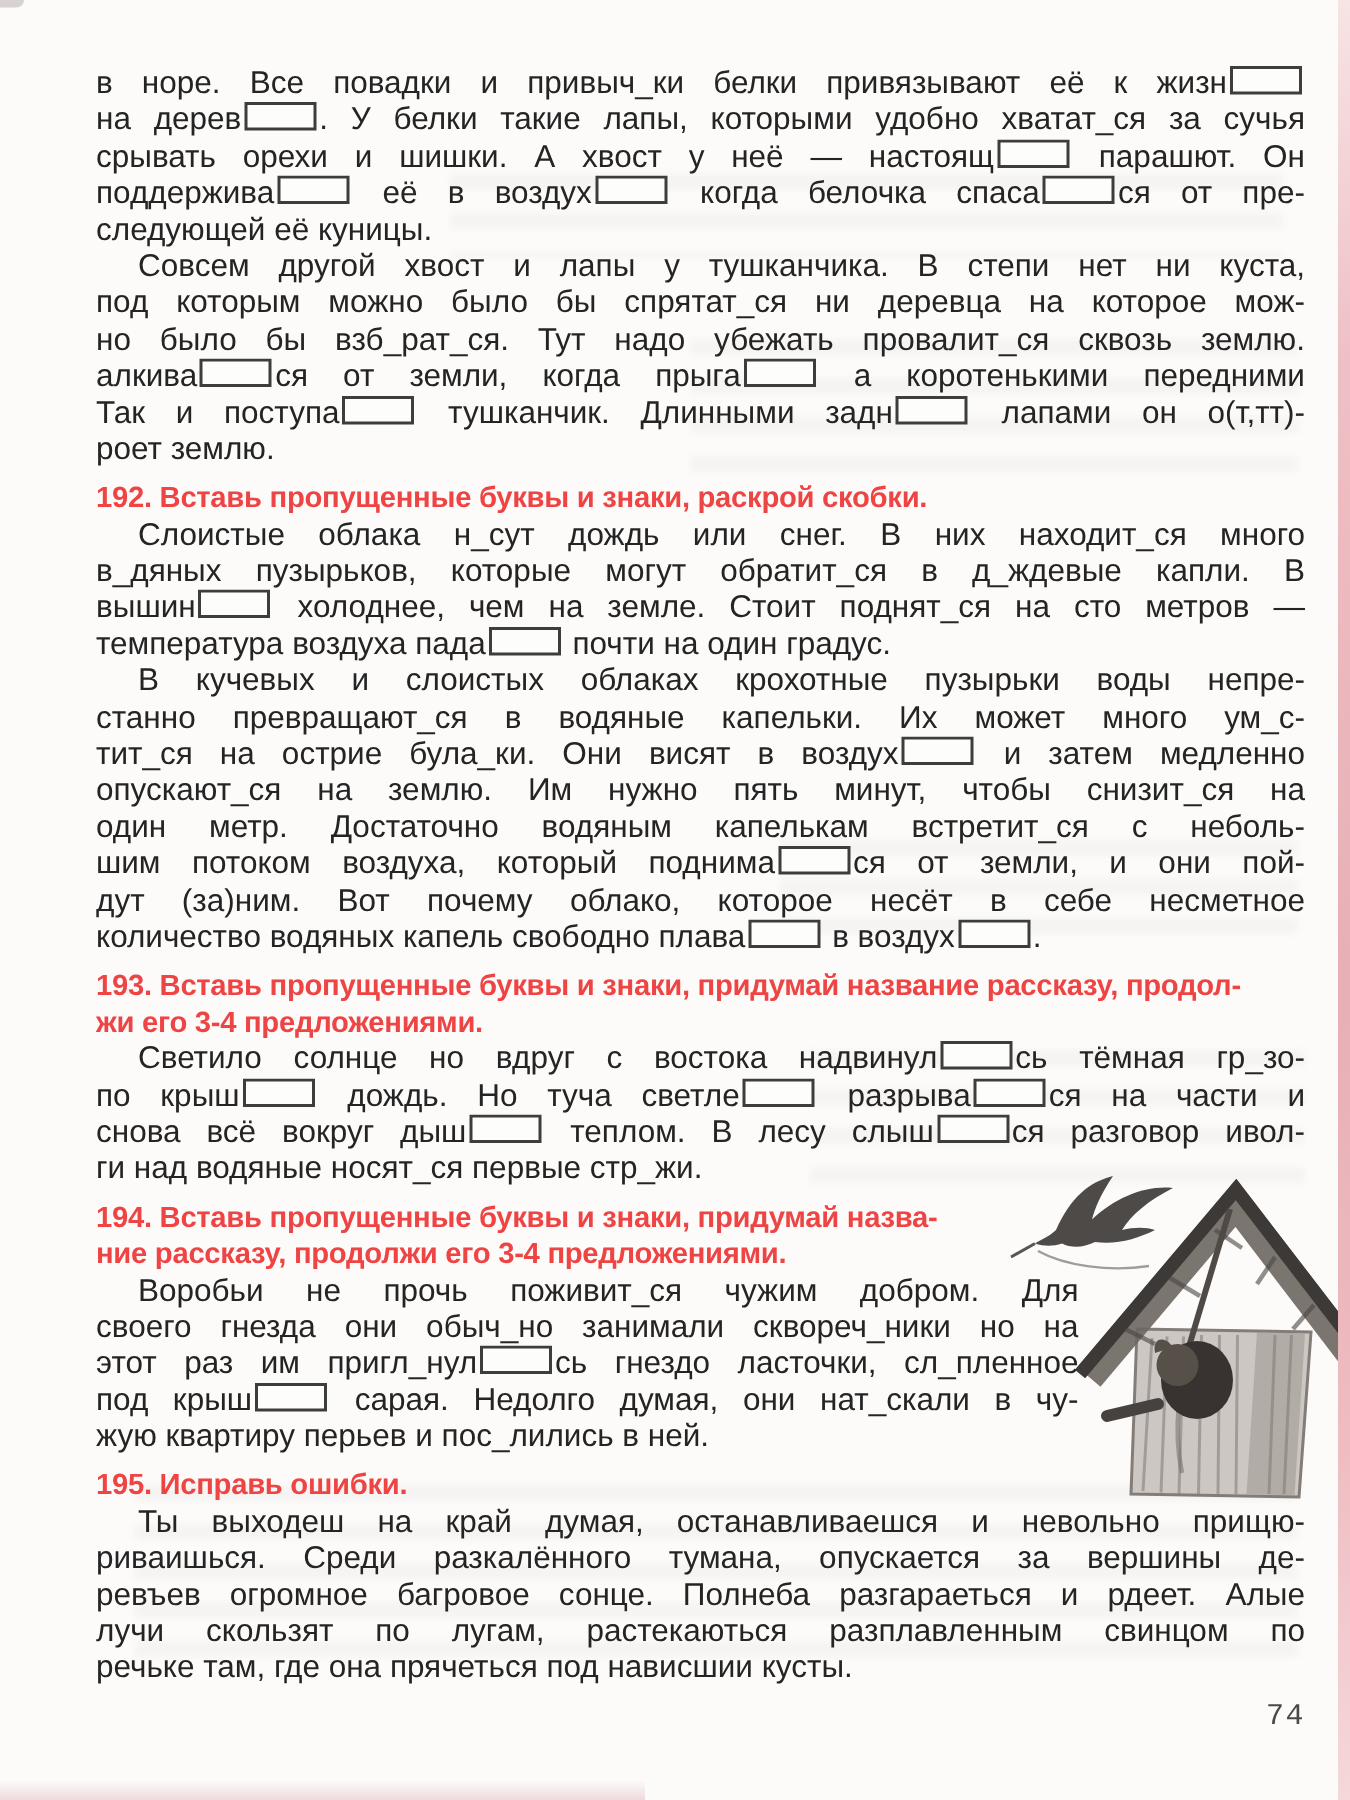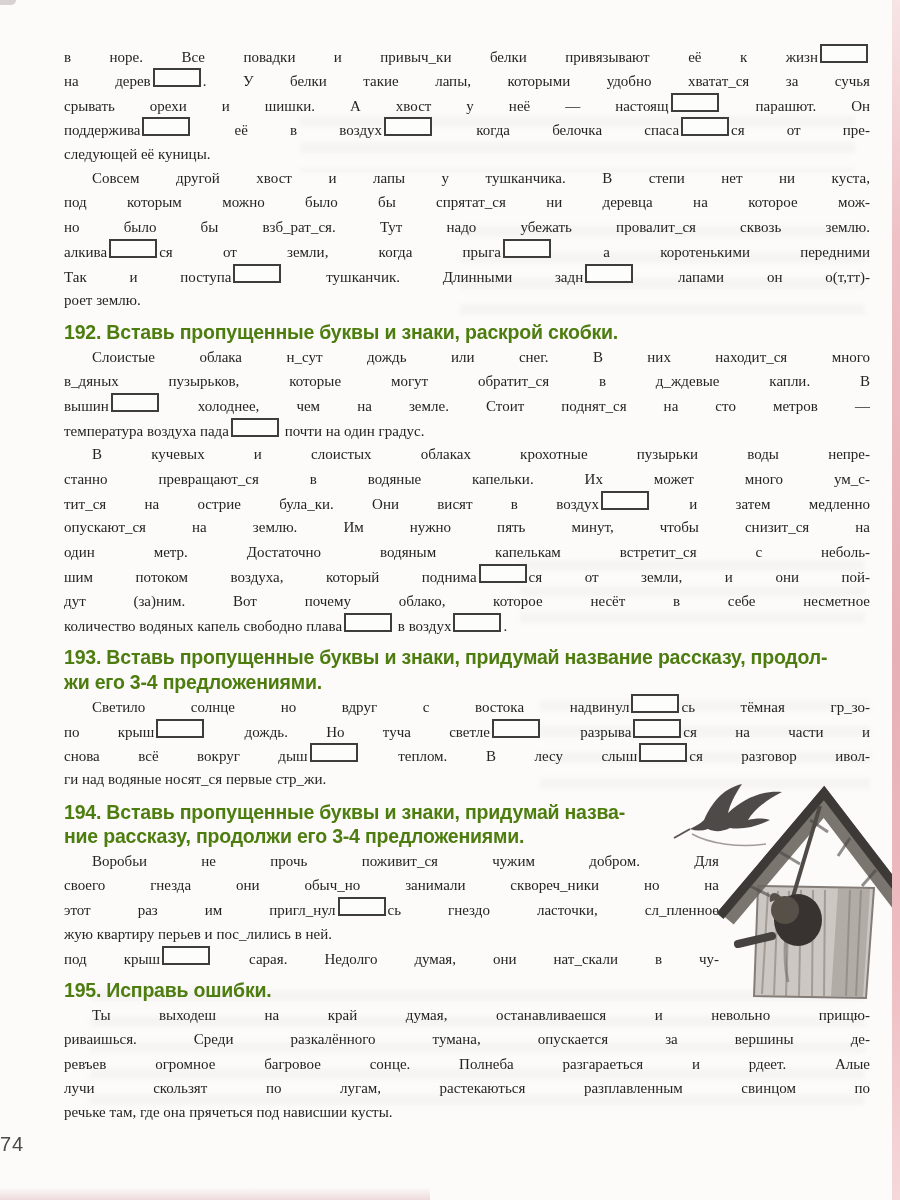--- a/index.html
+++ b/index.html
@@ -3,34 +3,34 @@
 <meta charset="utf-8">
 <style>
   html,body{margin:0;padding:0;background:#e8e8e8;}
   .page{
     position:relative;width:900px;height:1200px;margin:0 auto;
     background:#fcfbfa;overflow:hidden;
     font-family:"Liberation Sans",sans-serif;color:#242424;
   }
   .text-column{position:absolute;left:64px;top:44px;width:806px;}
   .block{margin:0;}
-  .block.body{font-size:15px;font-family:Liberation Serif, serif;}
-  .block.heading{font-weight:700;font-size:19.5px;margin-top:8px;letter-spacing:-0.2px;color:#4d7c0f;}
+  .block.body{font-size:21px;}
+  .block.heading{font-weight:700;font-size:19.5px;margin-top:8px;letter-spacing:-0.2px;color:#ef4444;}
   .line{line-height:24.4px;height:24.4px;overflow:hidden;}
   .heading .line{white-space:nowrap;}
   .line.fill{text-align:justify;text-align-last:justify;}
   .line.indent{text-indent:28px;}
   .blank{
     display:inline-block;width:44px;height:15px;
     border:2px solid #3d3d3d;vertical-align:-1px;margin:0 2px;
     background:#fdfdfc;box-sizing:content-box;
   }
   .page-num{
-    position:absolute;top:1133px;left:0;width:870px;text-align:left;
-    font-size:20px;color:#4a4a4a;letter-spacing:1px;
+    position:absolute;top:1133px;left:0;width:870px;text-align:right;
+    font-size:20px;color:#4a4a4a;letter-spacing:1px;font-family:Liberation Mono, monospace;
   }
   
   .edge-right{
     position:absolute;right:0;top:0;width:8px;height:1200px;
     background:linear-gradient(180deg,#f7e4e5 0%,#eec0c5 20%,#e7afb6 55%,#eebcc1 80%,#f5d8da 100%);
   }
   .corner-mark{
     position:absolute;left:0;top:0;width:16px;height:5px;
     background:#b9b1b1;opacity:.55;border-radius:0 0 5px 0;
   }
@@ -102,22 +102,22 @@
         <div class="line"><span>ги над водяные носят_ся первые стр_жи.</span></div>
       </div>
       <div class="block heading" style="width: 626px;">
         <div class="line"><span>194. Вставь пропущенные буквы и знаки, придумай назва-</span></div>
         <div class="line"><span>ние рассказу, продолжи его 3-4 предложениями.</span></div>
       </div>
       <div class="block body" style="width: 655px;">
         <div class="line fill indent"><span>Воробьи не прочь поживит_ся чужим добром. Для</span></div>
         <div class="line fill"><span>своего гнезда они обыч_но занимали сквореч_ники но на</span></div>
         <div class="line fill"><span>этот раз им пригл_нул</span><span class="blank"></span><span>сь гнездо ласточки, сл_пленное</span></div>
+        <div class="line fill"><span>под крыш</span><span class="blank"></span><span> сарая. Недолго думая, они нат_скали в чу-</span></div>
         <div class="line"><span>жую квартиру перьев и пос_лились в ней.</span></div>
-        <div class="line fill"><span>под крыш</span><span class="blank"></span><span> сарая. Недолго думая, они нат_скали в чу-</span></div>
       </div>
       <div class="block heading">
         <div class="line"><span>195. Исправь ошибки.</span></div>
       </div>
       <div class="block body">
         <div class="line fill indent"><span>Ты выходеш на край думая, останавливаешся и невольно прищю-</span></div>
         <div class="line fill"><span>риваишься. Среди разкалённого тумана, опускается за вершины де-</span></div>
         <div class="line fill"><span>ревъев огромное багровое сонце. Полнеба разгараеться и рдеет. Алые</span></div>
         <div class="line fill"><span>лучи скользят по лугам, растекаються разплавленным свинцом по</span></div>
         <div class="line"><span>речьке там, где она прячеться под нависшии кусты.</span></div>

